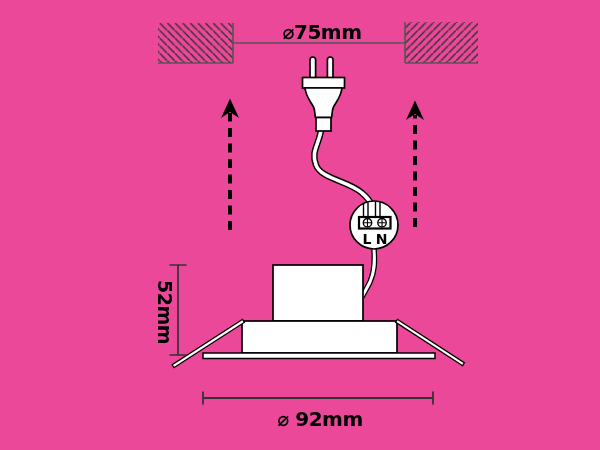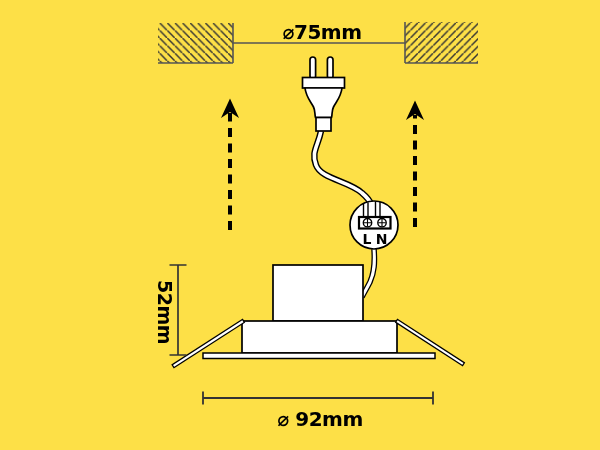--- a/index.html
+++ b/index.html
@@ -4,21 +4,21 @@
 <style>
   html,body{
     margin:0;
     padding:0;
     background:#ffffff;
     width:600px;
     height:450px;
     overflow:hidden;
     font-family:"DejaVu Sans", sans-serif;
   }
-  .stage{position:relative;width:600px;height:450px;background:#fde047;}
+  .stage{position:relative;width:600px;height:450px;background:#ec4899;}
   svg{display:block;}
   text.dim-label{
     font-family:"DejaVu Sans", sans-serif;
     font-weight:bold;
     font-size:20px;
     letter-spacing:-0.5px;
     fill:#000000;
   }
   text.dim-label-vert{
     font-family:"DejaVu Sans", sans-serif;

